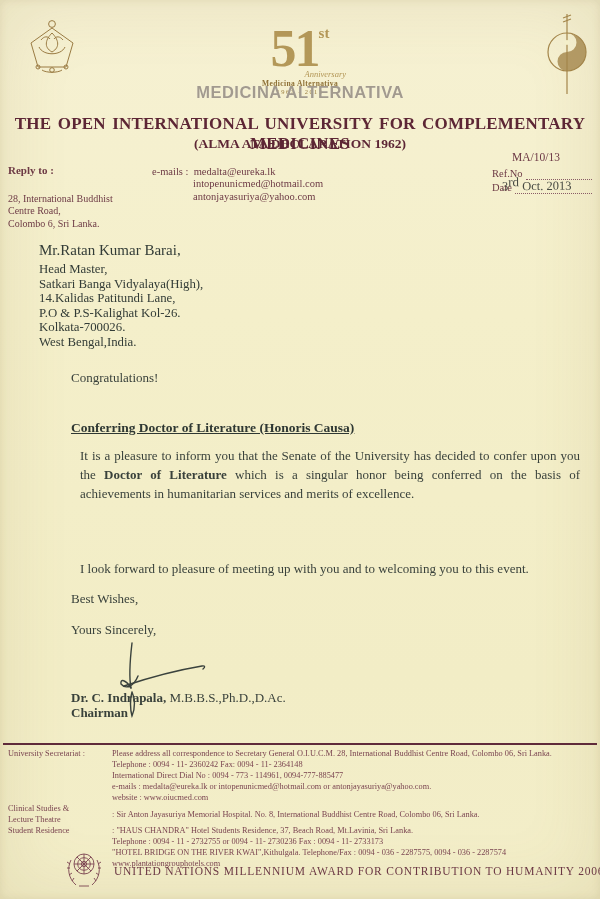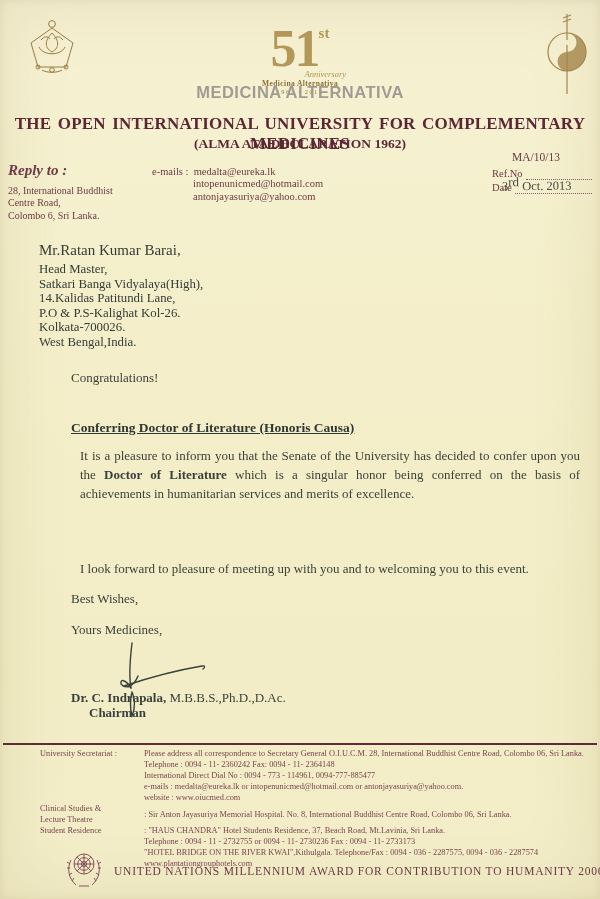--- a/index.html
+++ b/index.html
@@ -19,48 +19,48 @@
   .l51-brand{font-size:7.5px;font-weight:bold;letter-spacing:.4px;color:#8d6f35;}
   .l51-years{font-size:6.5px;letter-spacing:1.4px;color:#9b7d3f;}
   .medicina{top:83px;font-family:"Liberation Sans",sans-serif;font-weight:bold;
     font-size:16.5px;letter-spacing:.5px;color:#a29a8e;text-shadow:0 0 1px rgba(255,255,255,.6);}
   .affiliated{top:103px;font-size:11px;color:#5d2635;}
   .univ{top:114px;font-size:17px;font-weight:bold;color:#5d2635;letter-spacing:.2px;word-spacing:2px;}
   .alma{top:136px;font-size:13.5px;font-weight:bold;color:#5d2635;}
   .ma-code{left:512px;top:151px;font-size:11.5px;color:#6b3744;}
   
   .reply{left:8px;top:164px;width:150px;color:#6d3a45;font-size:10px;line-height:12.6px;}
-  .reply .lbl{font-weight:bold;font-style:italic;font-size:15px;margin-bottom:8px;}
+  .reply .lbl{font-weight:bold;font-size:11px;margin-bottom:16px;}
   .corr{left:152px;top:166px;width:300px;color:#6d3a45;font-size:10.5px;line-height:12.4px;}
   .corr .indent{padding-left:41px;}
   .refdate{left:450px;top:168px;width:142px;color:#6d3a45;font-size:10.5px;}
   .refrow{display:flex;height:14px;margin-left:42px;}
   .leader{flex:1;border-bottom:1.2px dotted #8a5c66;margin:0 0 2px 3px;}
   .hand-date{position:absolute;left:52px;top:6px;font-size:12.5px;color:#474a42;transform:rotate(-.5deg);font-style:normal;}
   
   .recipient{left:39px;top:241px;font-size:12.8px;line-height:14.6px;color:#333c37;}
   .recipient .big{font-size:15px;line-height:18px;margin-bottom:3px;}
   .greeting{left:71px;top:370px;font-size:13px;}
   .subject{left:71px;top:420px;font-size:13.5px;font-weight:bold;text-decoration:underline;color:#2f3833;}
   .para{left:71px;width:500px;font-size:13px;line-height:19px;text-align:justify;margin-left:9px;}
   .p1{top:446px;}
   .p2{top:509px;}
   .p3{top:559px;text-align:left;}
   .bw{left:71px;top:591px;font-size:13px;}
   .ys{left:71px;top:622px;font-size:13px;}
   .sig{left:118px;top:640px;}
   .name{left:71px;top:690px;font-size:13px;}
   .name b{font-weight:bold;}
-  .chairman{left:71px;top:705px;font-size:13px;font-weight:bold;margin-left:18px;}
+  .chairman{left:71px;top:705px;font-size:13px;font-weight:bold;}
   sup.sm{font-size:13px;vertical-align:4px;}
   
   .rule{left:3px;right:3px;top:743px;height:2px;background:#5f2b3a;}
   .footer{left:8px;top:748px;width:590px;color:#7a4450;font-size:8.3px;line-height:11px;}
   .frow{display:flex;}
-  .flabel{width:104px;flex:none;white-space:pre-line;margin-left:32px;}
+  .flabel{width:104px;flex:none;white-space:pre-line;}
   .fval{flex:1;white-space:nowrap;overflow:hidden;}
   .frow.mid{align-items:center;}
   .un-svg{left:64px;top:847px;}
   .award{left:114px;top:865px;font-size:11.5px;letter-spacing:.8px;color:#6b3744;white-space:nowrap;}
 </style>
 </head>
 <body>
 
 <div class="page">
 
@@ -138,21 +138,21 @@
 
   <div class="abs greeting">Congratulations!</div>
   <div class="abs subject">Conferring Doctor of Literature (Honoris Causa)</div>
 
   <div class="abs para p1"><span>It is a pleasure to inform you that the Senate of the University has decided to confer upon you the </span><b>Doctor of Literature</b><span> which is a singular honor being conferred on  the basis of achievements in humanitarian services and merits of excellence.</span></div>
 
 
   <div class="abs para p3">I look forward to pleasure of meeting up with you and to welcoming you to this event.</div>
 
   <div class="abs bw">Best Wishes,</div>
-  <div class="abs ys">Yours Medicines,</div>
+  <div class="abs ys">Yours Sincerely,</div>
 
   <svg class="abs sig" width="100" height="86" viewBox="0 0 100 86">
     <g fill="none" stroke="#3a423d" stroke-width="1.4" stroke-linecap="round">
       <path d="M14 3 C12 20,11 38,13 48"></path>
       <path d="M13 48 C8 40,2 38,3 44 C8 50,16 46,20 36"></path>
       <path d="M6 46 C30 38,60 30,84 26 C87 25.5,87.5 27,85 29"></path>
       <path d="M14 52 C17 58,17.5 68,14 76 C12 69,12 58,14 52"></path>
     </g>
   </svg>
 

